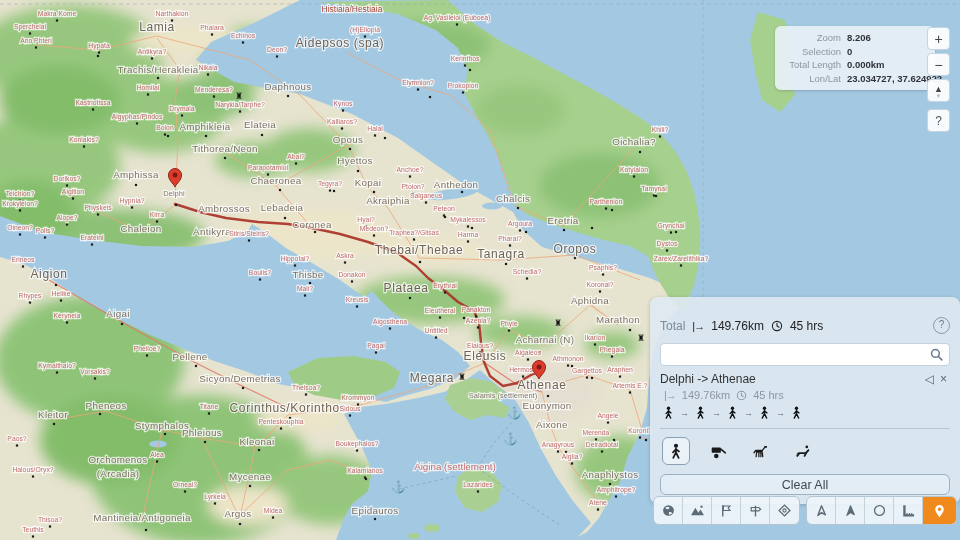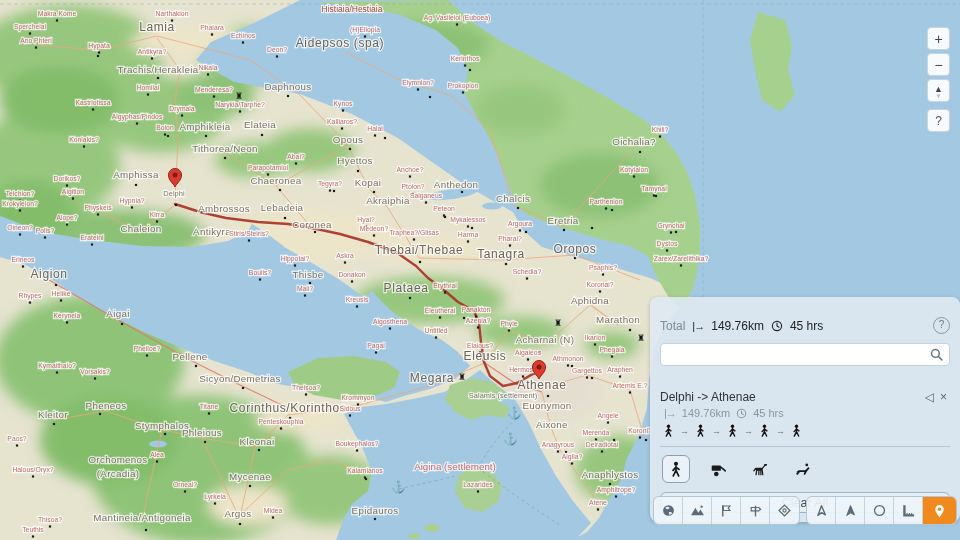--- a/index.html
+++ b/index.html
@@ -41,21 +41,21 @@
   .dicon{color:#222;font-size:11px;letter-spacing:-1px}
   .gray .dicon{color:#8b96a0}
   .clock{flex:none}
   .spacer{flex:1}
   .qmark{width:15px;height:15px;border:1px solid #8b98a4;border-radius:50%;color:#6d7a86;
          font-size:10px;line-height:14px;text-align:center;cursor:pointer}
   .search{margin-top:9px;position:relative}
   .search input{width:100%;height:23px;box-sizing:border-box;border:1px solid #c2d2de;border-radius:4px;
         padding:0 26px 0 7px;font-size:11px;background:#fff;color:#333;outline:none}
   .search .sicon{position:absolute;right:6px;top:4px}
-  .rcard{margin-top:24px}
+  .rcard{margin-top:6px}
   .rtitle{display:flex;align-items:center;font-size:12px;color:#333}
   .rbtn{background:none;border:none;color:#5a6772;font-size:12px;cursor:pointer;padding:0 3px}
   .rsub{display:flex;align-items:center;gap:6px;margin-top:3px;font-size:11px;color:#8b96a0;padding-left:4px}
   .legs{display:flex;align-items:center;gap:5px;margin-top:5px;padding-left:2px;color:#111}
   .legs .arr{color:#667;font-size:9px}
   .pdivider{border:none;border-top:1px solid rgba(150,172,190,.55);margin:9px 0 8px}
   .modes{display:flex;gap:14px;padding-left:2px}
   .mode{width:28px;height:28px;background:transparent;border:1px solid transparent;border-radius:6px;
         display:flex;align-items:center;justify-content:center;color:#1a1a1a;cursor:pointer;padding:0}
   .mode.sel{border-color:#8ba0b2;background:rgba(255,255,255,.45)}
@@ -613,20 +613,38 @@
           <path d="M0,0 C-1.8,-4 -6.5,-6.5 -6.5,-12 A6.5,6.5 0 1 1 6.5,-12 C6.5,-6.5 1.8,-4 0,0 Z" fill="#dd3c2d" stroke="#8e241b" stroke-width="1"></path>
           <circle cx="0" cy="-12" r="2.5" fill="#7e1a12"></circle>
         </g>
         <g transform="translate(539,379)">
           <path d="M0,0 C-1.8,-4 -6.5,-6.5 -6.5,-12 A6.5,6.5 0 1 1 6.5,-12 C6.5,-6.5 1.8,-4 0,0 Z" fill="#dd3c2d" stroke="#8e241b" stroke-width="1"></path>
           <circle cx="0" cy="-12" r="2.5" fill="#7e1a12"></circle>
         </g>
       </g>
   </svg>
 
+  <div class="info">
+    <div class="row">
+        <span class="lab">Zoom</span>
+        <span class="val">8.206</span>
+      </div>
+    <div class="row">
+        <span class="lab">Selection</span>
+        <span class="val">0</span>
+      </div>
+    <div class="row">
+        <span class="lab">Total Length</span>
+        <span class="val">0.000km</span>
+      </div>
+    <div class="row">
+        <span class="lab">Lon/Lat</span>
+        <span class="val">23.034727, 37.624922</span>
+      </div>
+  </div>
 
   <div class="zctrl">
     <button class="zbtn">+</button>
     <button class="zbtn">−</button>
     <button class="zbtn north"><span>▲</span><span class="dn">▼</span></button>
     <button class="zbtn help">?</button>
   </div>
 
   <div class="rpanel">
     <div class="phead">

